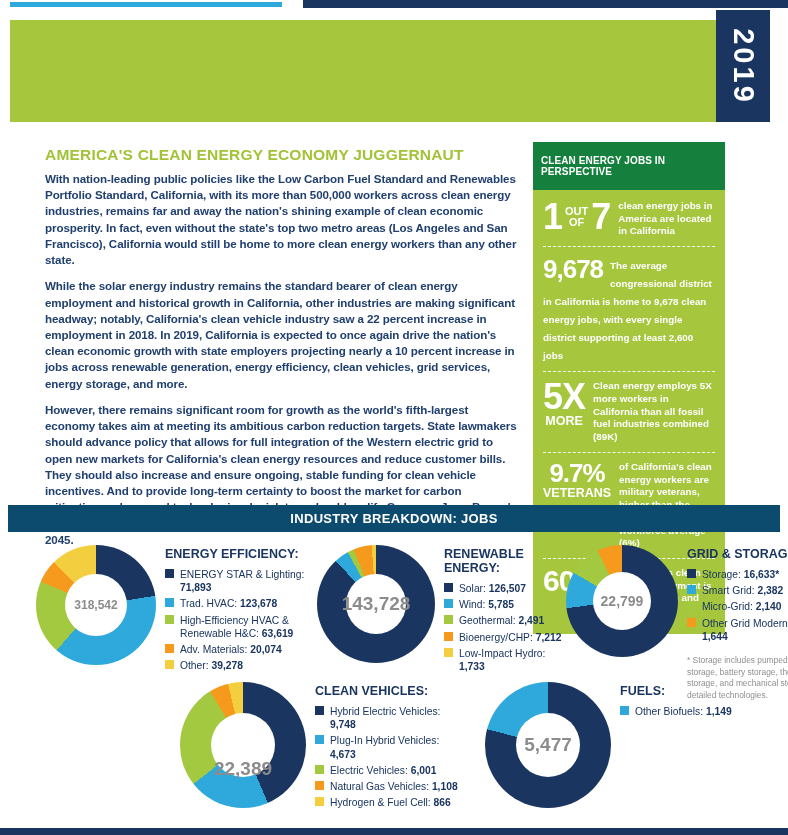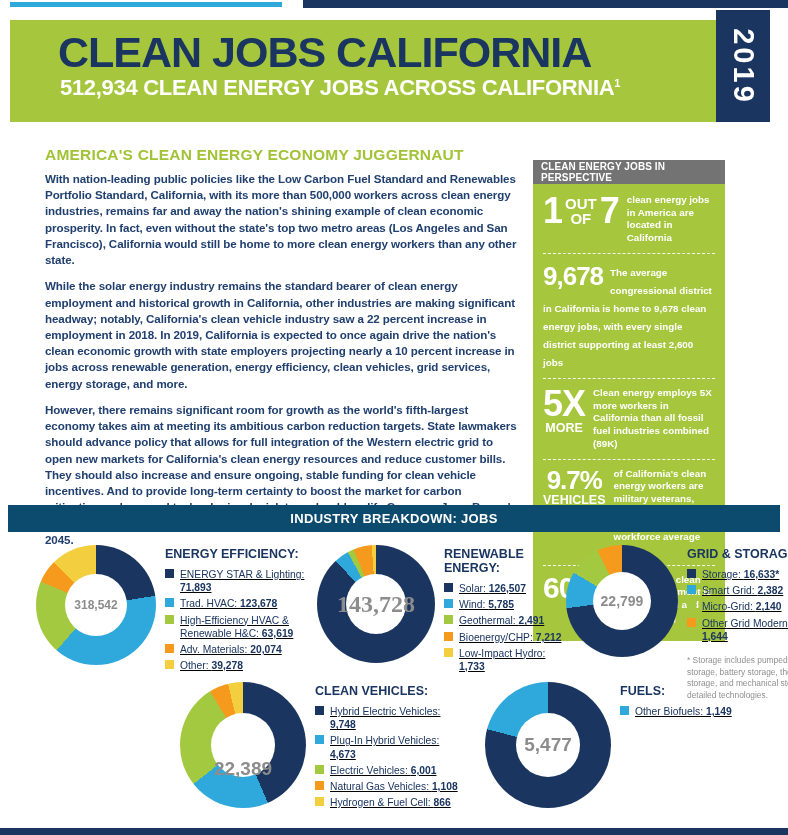--- a/index.html
+++ b/index.html
@@ -23,71 +23,67 @@
   .year-text { transform:rotate(90deg); color:#fff; font-weight:bold; font-size:29px; letter-spacing:3px; }
 
   
   .content { position:absolute; top:136px; left:45px; width:680px; display:flex; gap:16px; }
   .article { width:472px; flex:none; }
   .article-heading { margin:10px 0 7px; font-size:15.5px; font-weight:bold; color:#a2c336; letter-spacing:0.2px; }
   .article p { margin:0 0 10px; font-size:11.6px; line-height:1.4; color:#21406f; font-weight:600; letter-spacing:-0.1px; }
 
   
   .perspective { width:192px; flex:none; }
-  .persp-header { margin-top:24px; background:#737373; color:#fff; font-weight:bold; font-size:10px;
-                  letter-spacing:0.1px; padding:1px 8px; }
+  .persp-header { margin-top:6px; background:#15803d; color:#fff; font-weight:bold; font-size:10px;
+                  letter-spacing:0.1px; padding:13px 8px; }
   .persp-body { background:#a6c63e; color:#fff; padding:2px 10px 8px; }
   .stat { padding:8px 0; border-top:1px dashed rgba(255,255,255,0.9); }
   .stat:first-child { border-top:none; }
   .stat-flex { display:flex; gap:8px; align-items:flex-start; }
   .stat-bigcol { flex:none; text-align:center; }
   .stat-bigrow { display:flex; align-items:center; gap:3px; flex:none; }
   .big { font-weight:bold; color:#fff; line-height:0.95; letter-spacing:-1px; }
   .big-xl { font-size:36px; } .big-lg { font-size:30px; } .big-md { font-size:26px; }
-  .big-mid { font-size:15px; font-weight:bold; line-height:1; text-align:center; letter-spacing:0; }
+  .big-mid { font-size:11px; font-weight:bold; line-height:1; text-align:center; letter-spacing:0; }
   .big-label { display:block; font-size:12.5px; font-weight:bold; letter-spacing:0; line-height:1.15; }
   .stat-text { font-size:9.8px; font-weight:bold; line-height:1.3; }
   .stat-wrap { display:block; }
   .stat-wrap .big { float:left; margin:2px 7px 0 0; }
 
   
   .industry-bar { position:absolute; top:505px; left:8px; right:8px; height:27px; background:#0c4a6e;
                   color:#fff; font-weight:bold; font-size:13px; text-align:center; line-height:27px; letter-spacing:0.3px; }
 
   
   .charts-row { position:absolute; display:flex; }
   #charts-row1 { top:545px; left:36px; right:6px; justify-content:space-between; }
   #charts-row2 { top:682px; left:180px; gap:18px; }
   .chart-group { display:flex; gap:9px; align-items:flex-start; }
   .donut { border-radius:50%; position:relative; flex:none; }
   .donut-hole { position:absolute; background:#fff; border-radius:50%;
                 display:flex; align-items:center; justify-content:center; }
   .donut-total { font-weight:bold; color:#8c8c8c; white-space:nowrap; letter-spacing:0; }
   .legend-title { font-size:12.5px; font-weight:bold; color:#1a3560; margin:2px 0 7px; letter-spacing:0; }
-  .legend-item { display:flex; gap:6px; margin-bottom:3px;text-decoration:underline; }
+  .legend-item { display:flex; gap:6px; margin-bottom:3px; }
   .swatch { width:9px; height:9px; flex:none; margin-top:1px; }
   .legend-label { font-size:10.3px; line-height:1.28; color:#1a3560; }
   .legend-label b { font-weight:bold; }
   .chart-footnote { margin-top:12px; font-size:8.4px; line-height:1.4; color:#8f8f8f; }
 
   .bottom-bar { position:absolute; left:0; right:0; bottom:0; height:7px; background:#1a3560; }
 </style>
 </head>
 <body>
 
 <div class="page">
 
   <div class="strip-cyan"></div>
   <div class="strip-navy"></div>
 
   <header class="banner">
-    <div class="banner-inner">
-      <h1 class="banner-title">CLEAN JOBS CALIFORNIA</h1>
-      <h2 class="banner-subtitle"><span>512,934 CLEAN ENERGY JOBS ACROSS CALIFORNIA</span><sup>1</sup></h2>
-    </div>
     <div class="year-box">
       <span class="year-text">2019</span>
     </div>
   </header>
 
   <main class="content">
     <section class="article">
       <h3 class="article-heading">AMERICA'S CLEAN ENERGY ECONOMY JUGGERNAUT</h3>
       <p>With nation-leading public policies like the Low Carbon Fuel Standard and Renewables Portfolio Standard, California, with its more than 500,000 workers across clean energy industries, remains far and away the nation's shining example of clean economic prosperity. In fact, even without the state's top two metro areas (Los Angeles and San Francisco), California would still be home to more clean energy workers than any other state.</p>
       <p>While the solar energy industry remains the standard bearer of clean energy employment and historical growth in California, other industries are making significant headway; notably, California's clean vehicle industry saw a 22 percent increase in employment in 2018. In 2019, California is expected to once again drive the nation's clean economic growth with state employers projecting nearly a 10 percent increase in jobs across renewable generation, energy efficiency, clean vehicles, grid services, energy storage, and more.</p>
@@ -104,21 +100,21 @@
               <span class="big big-xl">7</span>
             </div>
             <div class="stat-text">clean energy jobs in America are located in California</div>
           </div>
           <div class="stat stat-wrap"><span class="big big-md">9,678</span><span class="stat-text">The average congressional district in California is home to 9,678 clean energy jobs, with every single district supporting at least 2,600 jobs</span></div>
           <div class="stat stat-flex">
             <div class="stat-bigcol"><span class="big big-xl">5X</span><span class="big-label">MORE</span></div>
             <div class="stat-text">Clean energy employs 5X more workers in California than all fossil fuel industries combined (89K)</div>
           </div>
           <div class="stat stat-flex">
-            <div class="stat-bigcol"><span class="big big-md">9.7%</span><span class="big-label">VEHICLES</span></div>
+            <div class="stat-bigcol"><span class="big big-md">9.7%</span><span class="big-label">VETERANS</span></div>
             <div class="stat-text">of California's clean energy workers are military veterans, higher than the nation's overall workforce average (6%)</div>
           </div>
           <div class="stat stat-flex">
             <div class="stat-bigcol"><span class="big big-lg">60%</span></div>
             <div class="stat-text">of California's clean energy employment is in construction and manufacturing</div>
           </div>
         </div>
     </aside>
   </main>
 
@@ -151,21 +147,21 @@
           </div>
           <div class="legend-item">
             <span class="swatch" style="background: rgb(243, 207, 64);"></span>
             <span class="legend-label">Other: <b>39,278</b></span>
           </div>
         </div>
       </div>
       <div class="chart-group">
         <div class="donut" style="width: 118px; height: 118px; background: conic-gradient(rgb(26, 53, 96) 0deg, rgb(26, 53, 96) 316.9deg, rgb(47, 168, 220) 316.9deg, rgb(47, 168, 220) 331.4deg, rgb(162, 201, 63) 331.4deg, rgb(162, 201, 63) 337.6deg, rgb(245, 154, 29) 337.6deg, rgb(245, 154, 29) 355.7deg, rgb(243, 207, 64) 355.7deg, rgb(243, 207, 64) 360deg);">
           <div class="donut-hole" style="inset: 29px;">
-            <span class="donut-total" style="font-size: 24px; font-family: Liberation Serif, serif;">143,728</span>
+            <span class="donut-total" style="font-size: 19px;">143,728</span>
           </div>
         </div>
         <div class="legend" style="width: 122px;">
           <div class="legend-title">RENEWABLE ENERGY:</div>
           <div class="legend-item">
             <span class="swatch" style="background: rgb(26, 53, 96);"></span>
             <span class="legend-label">Solar: <b>126,507</b></span>
           </div>
           <div class="legend-item">
             <span class="swatch" style="background: rgb(47, 168, 220);"></span>

